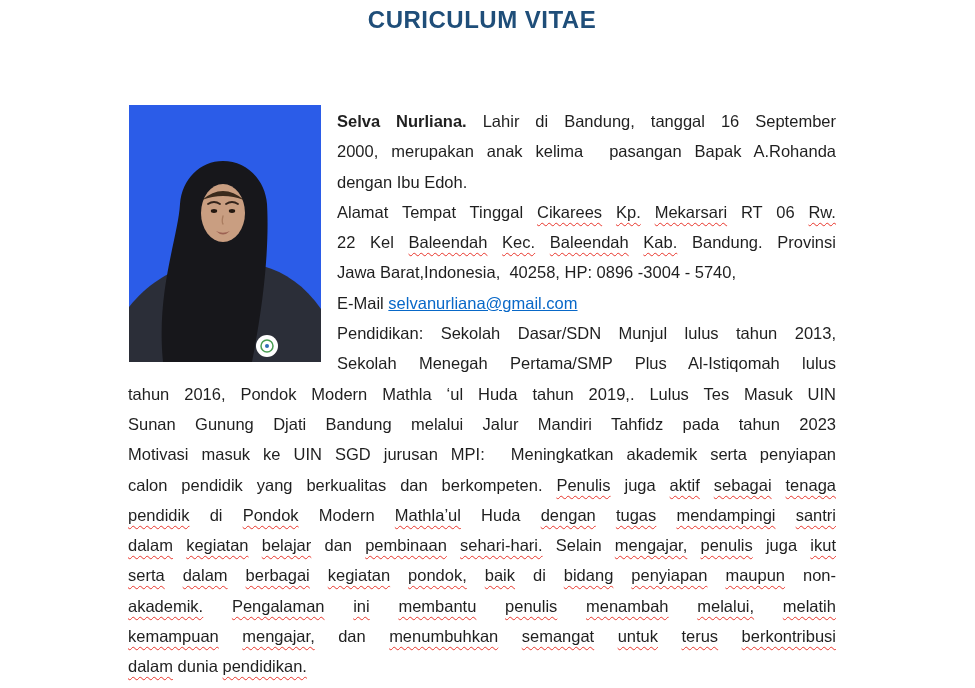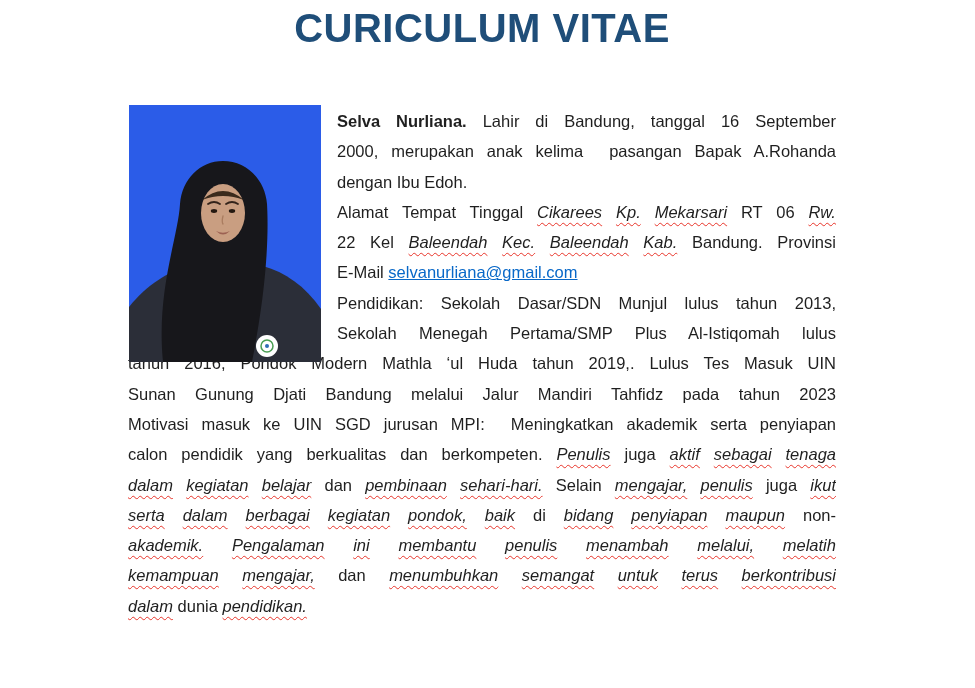--- a/index.html
+++ b/index.html
@@ -8,21 +8,21 @@
     width:975px;height:688px;
     background:#ffffff;
     font-family:"Liberation Sans", sans-serif;
     color:var(--text,#1f1f1f);
     overflow:hidden;
   }
   .title{
     position:absolute;
     left:128px;top:6px;width:708px;
     text-align:center;
-    font-size:40px;
+    font-size:24px;
     font-weight:bold;
     letter-spacing:0.5px;
     color:var(--title,#1F4E79);
   }
   .content{
     position:absolute;
     left:128px;top:106px;width:708px;
     font-size:16.5px;
   }
   .photo{
@@ -43,21 +43,20 @@
     text-align-last:justify;
   }
   .b{ font-weight:bold; }
   .sq{
     text-decoration-line:underline;
     text-decoration-style:wavy;
     text-decoration-color:var(--squiggle,#e8342a);
     text-decoration-thickness:1px;
     text-underline-offset:4px;
     text-decoration-skip-ink:none;
-    font-style:italic;
   }
   .link{
     color:var(--link,#0868c8);
     text-decoration:underline;
     cursor:pointer;
   }
   
   .ph-bg{ fill:var(--photo-bg,#2b5ce8); }
   .ph-blazer{ fill:var(--photo-blazer,#2b2e38); }
   .ph-hijab{ fill:var(--photo-hijab,#17171b); }
@@ -98,27 +97,29 @@
         <circle class="ph-badge-dot" cx="138" cy="241" r="2"></circle>
       </svg>
     </div>
 
     <div>
         <div class="line right just"><span class="b">Selva Nurliana.</span> <span>Lahir di Bandung, tanggal 16 September</span></div>
         <div class="line right just"><span>2000, merupakan anak kelima &nbsp;pasangan Bapak A.Rohanda</span></div>
         <div class="line right"><span>dengan Ibu Edoh.</span></div>
         <div class="line right just"><span>Alamat Tempat Tinggal</span> <span class="sq">Cikarees</span> <span class="sq">Kp.</span> <span class="sq">Mekarsari</span> <span>RT 06</span> <span class="sq">Rw.</span></div>
         <div class="line right just"><span>22 Kel</span> <span class="sq">Baleendah</span> <span class="sq">Kec.</span> <span class="sq">Baleendah</span> <span class="sq">Kab.</span> <span>Bandung. Provinsi</span></div>
+        <div class="line right"><span>Jawa Barat,Indonesia, &nbsp;40258, HP: 0896 -3004 - 5740,</span></div>
         <div class="line right"><span>E-Mail</span> <a class="link">selvanurliana@gmail.com</a></div>
         <div class="line right just"><span>Pendidikan: Sekolah Dasar/SDN Munjul lulus tahun 2013,</span></div>
         <div class="line right just"><span>Sekolah Menegah Pertama/SMP Plus Al-Istiqomah lulus</span></div>
         <div class="line just"><span>tahun 2016, Pondok Modern Mathla ‘ul Huda tahun 2019,. Lulus Tes Masuk UIN</span></div>
         <div class="line just"><span>Sunan Gunung Djati Bandung melalui Jalur Mandiri Tahfidz pada tahun 2023</span></div>
         <div class="line just"><span>Motivasi masuk ke UIN SGD jurusan MPI: &nbsp;Meningkatkan akademik serta penyiapan</span></div>
         <div class="line just"><span>calon pendidik yang berkualitas dan berkompeten.</span> <span class="sq">Penulis</span> <span>juga</span> <span class="sq">aktif</span> <span class="sq">sebagai</span> <span class="sq">tenaga</span></div>
+        <div class="line just"><span class="sq">pendidik</span> <span>di</span> <span class="sq">Pondok</span> <span>Modern</span> <span class="sq">Mathla’ul</span> <span>Huda</span> <span class="sq">dengan</span> <span class="sq">tugas</span> <span class="sq">mendampingi</span> <span class="sq">santri</span></div>
         <div class="line just"><span class="sq">dalam</span> <span class="sq">kegiatan</span> <span class="sq">belajar</span> <span>dan</span> <span class="sq">pembinaan</span> <span class="sq">sehari-hari.</span> <span>Selain</span> <span class="sq">mengajar,</span> <span class="sq">penulis</span> <span>juga</span> <span class="sq">ikut</span></div>
         <div class="line just"><span class="sq">serta</span> <span class="sq">dalam</span> <span class="sq">berbagai</span> <span class="sq">kegiatan</span> <span class="sq">pondok,</span> <span class="sq">baik</span> <span>di</span> <span class="sq">bidang</span> <span class="sq">penyiapan</span> <span class="sq">maupun</span> <span>non-</span></div>
         <div class="line just"><span class="sq">akademik.</span> <span class="sq">Pengalaman</span> <span class="sq">ini</span> <span class="sq">membantu</span> <span class="sq">penulis</span> <span class="sq">menambah</span> <span class="sq">melalui,</span> <span class="sq">melatih</span></div>
         <div class="line just"><span class="sq">kemampuan</span> <span class="sq">mengajar,</span> <span>dan</span> <span class="sq">menumbuhkan</span> <span class="sq">semangat</span> <span class="sq">untuk</span> <span class="sq">terus</span> <span class="sq">berkontribusi</span></div>
         <div class="line"><span class="sq">dalam</span> <span>dunia</span> <span class="sq">pendidikan.</span></div>
       </div>
 
   </div>
 
 </div>

